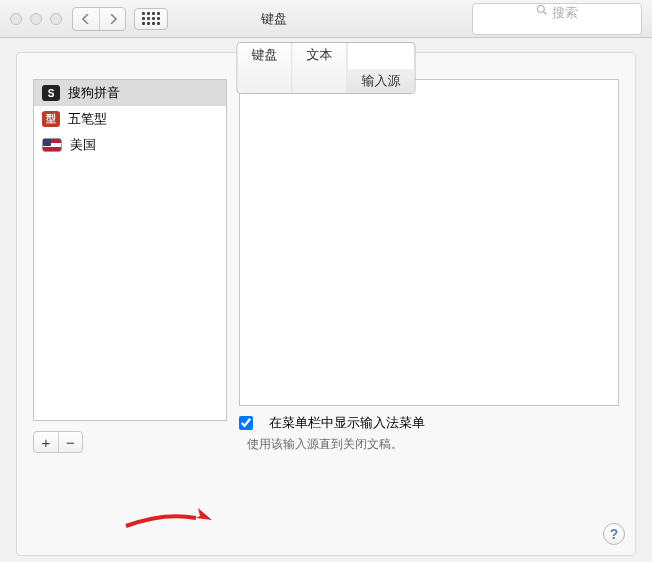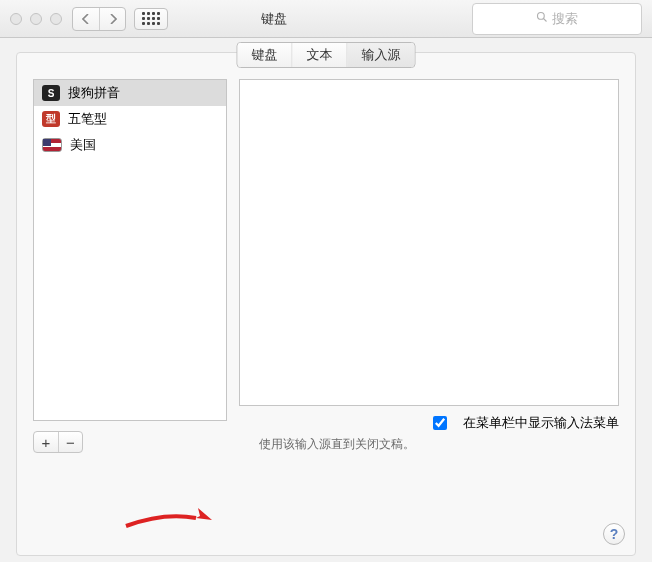--- a/index.html
+++ b/index.html
@@ -44,21 +44,21 @@
       grid-template-rows: repeat(3,3px); gap: 2px;
     }
     .dots span { width: 3px; height: 3px; background: #444; border-radius: 1px; }
     .title-text {
       flex: 1; text-align: center; color: #333; font-size: 13px;
       margin-left: -100px;
     }
     .search-wrap {
       width: 170px; height: 32px; background: #fff;
       border: 1px solid #cfcfcf; border-radius: 4px;
-      display: flex; align-items: center; justify-content: center; gap: 4px;
+      display: flex; justify-content: center; gap: 4px;
       color: #b0b0b0; font-size: 13px;
     }
     .search-icon svg { width: 12px; height: 12px; fill: #b0b0b0; }
 
     
     .content {
       padding: 14px 16px 16px;
       background: #f2f2f2;
       height: calc(562px - 38px);
       position: relative;
@@ -75,21 +75,21 @@
     .tabbar {
       position: absolute; top: -11px; left: 50%; transform: translateX(-50%);
       display: flex; background: #fff; border: 1px solid #bcbcbc;
       border-radius: 4px; overflow: hidden;
     }
     .tab {
       padding: 3px 14px; font-size: 13px; color: #333;
       border-right: 1px solid #d3d3d3; background: linear-gradient(#fdfdfd,#f1f1f1);
       cursor: default;
     }
-    .tab:last-child { border-right: none; }
+    .tab:last-child { border-right: none; margin-top: 26px; }
     .tab.active { background: linear-gradient(#f0f0f0,#e5e5e5); }
 
     
     .columns {
       display: flex; gap: 12px; padding: 26px 16px 0 16px;
     }
     .col-left { width: 194px; display: flex; flex-direction: column; }
     .listbox, .detailbox {
       background: #fff; border: 1px solid #c5c5c5;
       height: 342px; font-size: 13px;
@@ -124,23 +124,23 @@
     }
     .ar-btn {
       width: 25px; height: 20px; display: flex; align-items: center;
       justify-content: center; font-size: 15px; color: #444;
     }
     .ar-btn + .ar-btn { border-left: 1px solid #cfcfcf; }
 
     .options {
       margin-top: 8px; padding-left: 0; font-size: 13px; color: #000;
     }
-    .opt-row { display: flex; align-items: center; gap: 16px; margin-bottom: 4px; justify-content: flex-end; }
+    .opt-row { display: flex; align-items: center; gap: 16px; margin-bottom: 4px; }
     .opt-row input[type=checkbox] { width: 14px; height: 14px; }
-    .hint { color: #6a6a6a; font-size: 12px; margin-left: 20px; margin-top: 2px; }
+    .hint { color: #6a6a6a; font-size: 12px; margin-left: 8px; margin-top: 2px; }
 
     
     .arrow {
       position: absolute; left: 124px; top: 466px; width: 92px; height: 30px;
       pointer-events: none;
     }
 
     
     .help-btn {
       position: absolute; right: 10px; bottom: 10px;

